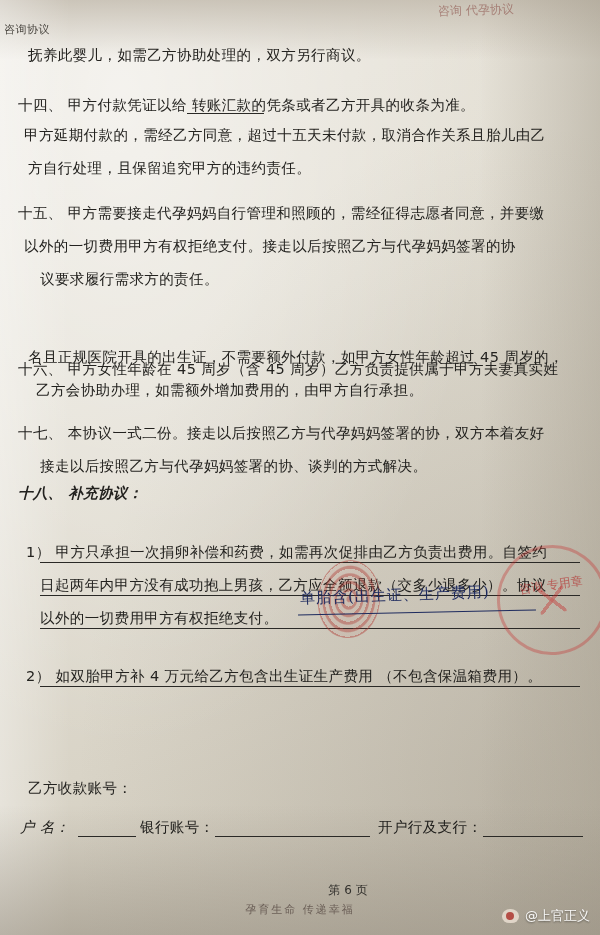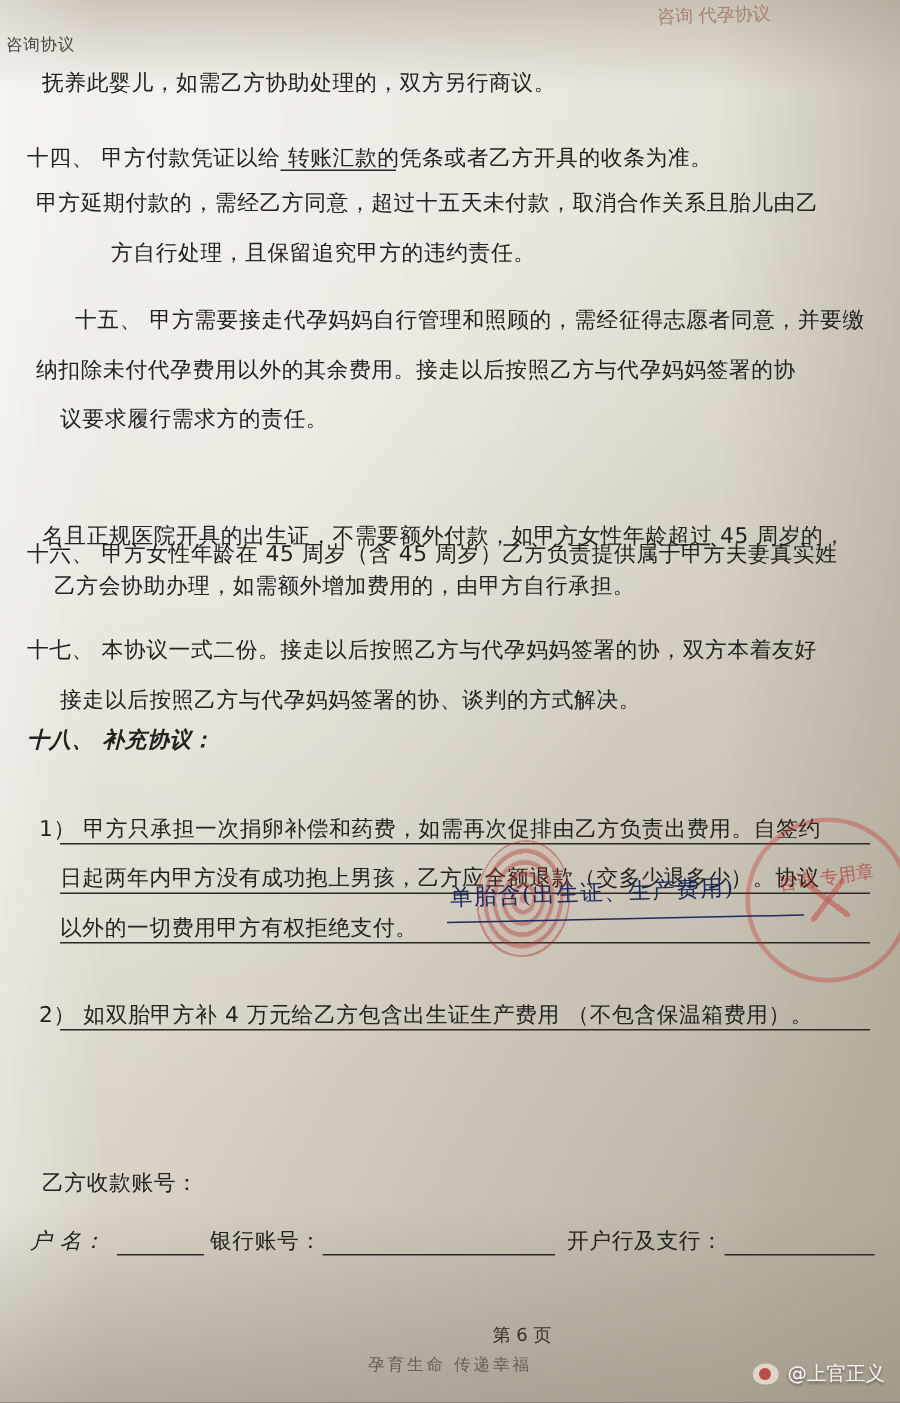--- a/index.html
+++ b/index.html
@@ -207,24 +207,24 @@
   <div class="hdr-right">咨询   代孕协议</div>
 
   <div class="doc-text">
 
     <div class="line" style="left:28px; top:46px;">抚养此婴儿，如需乙方协助处理的，双方另行商议。</div>
 
     <div class="line" style="left:18px; top:96px;">十四、   甲方付款凭证以给            转账汇款的凭条或者乙方开具的收条为准。</div>
     <div class="blank-line" style="left:187px; top:113px; width:77px;"></div>
 
     <div class="line" style="left:24px; top:126px;">甲方延期付款的，需经乙方同意，超过十五天未付款，取消合作关系且胎儿由乙</div>
-    <div class="line" style="left:28px; top:159px;margin-left:46px;">方自行处理，且保留追究甲方的违约责任。</div>
-
-    <div class="line" style="left:18px; top:204px;margin-left:32px;">十五、   甲方需要接走代孕妈妈自行管理和照顾的，需经征得志愿者同意，并要缴</div>
-    <div class="line" style="left:24px; top:237px;">纳扣除未付代孕费用以外的其余费用。接走以后按照乙方与代孕妈妈签署的协</div>
+    <div class="line" style="left:28px; top:159px;">方自行处理，且保留追究甲方的违约责任。</div>
+
+    <div class="line" style="left:18px; top:204px;">十五、   甲方需要接走代孕妈妈自行管理和照顾的，需经征得志愿者同意，并要缴</div>
+    <div class="line" style="left:24px; top:237px;">以外的一切费用甲方有权拒绝支付。接走以后按照乙方与代孕妈妈签署的协</div>
     <div class="line" style="left:40px; top:270px;">议要求履行需求方的责任。</div>
 
     <div class="line" style="left:18px; top:315px;margin-top:45px;">十六、   甲方女性年龄在 45 周岁（含 45 周岁）乙方负责提供属于甲方夫妻真实姓</div>
     <div class="line" style="left:28px; top:348px;">名且正规医院开具的出生证，不需要额外付款，如甲方女性年龄超过 45 周岁的，</div>
     <div class="line" style="left:36px; top:381px;">乙方会协助办理，如需额外增加费用的，由甲方自行承担。</div>
 
     <div class="line" style="left:18px; top:424px;">十七、   本协议一式二份。接走以后按照乙方与代孕妈妈签署的协，双方本着友好</div>
     <div class="line" style="left:40px; top:457px;">接走以后按照乙方与代孕妈妈签署的协、谈判的方式解决。</div>
 
     <div class="line" style="left:18px; top:484px; font-weight:600;font-style:italic;">十八、    补充协议：</div>

